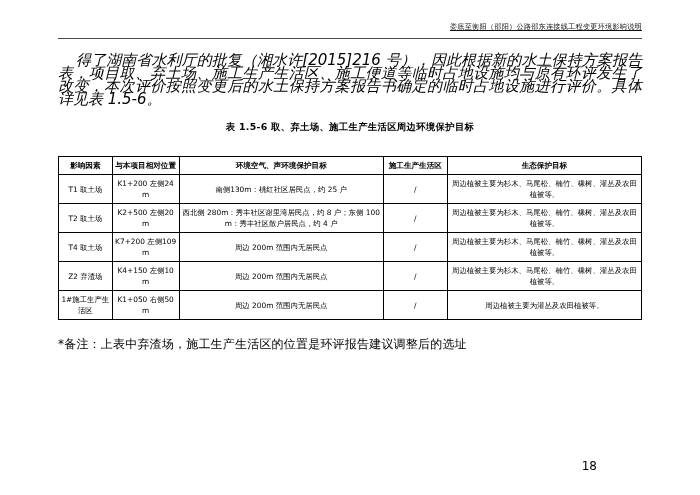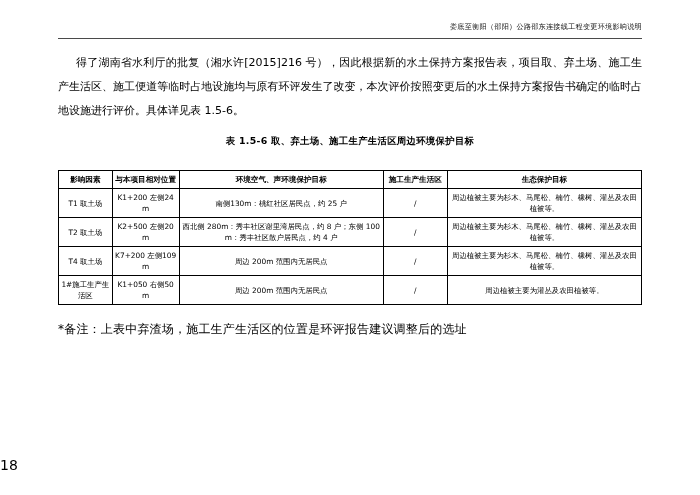--- a/index.html
+++ b/index.html
@@ -22,33 +22,35 @@
     height: 495px;
     box-sizing: border-box;
     padding: 22px 58px 0 58px;
   }
   .header-title {
     text-align: right;
     font-size: 7.2px;
     letter-spacing: 0.2px;
     color: #111;
     margin-bottom: 6px;
+    text-decoration: underline;
   }
   .header-rule {
     border: none;
     border-top: 0.7px solid #4a4a4a;
     margin: 3px 0 12px 0;
   }
   .para {
-    font-size: 11px;
-    line-height: 24px;
+    font-size: 15px;
+    line-height: 13px;
     text-align: justify;
     text-justify: inter-ideograph;
     text-indent: 18px;
     color: #000;
+    font-style: italic;
   }
   .table-caption {
     text-align: center;
     font-size: 9.4px;
     font-weight: bold;
     margin: 12px 0 22px 0;
     letter-spacing: 0.3px;
   }
   table.env {
     border-collapse: collapse;
@@ -82,22 +84,22 @@
   .note {
     font-size: 12px;
     margin-top: 16px;
     letter-spacing: 0.2px;
   }
   .page-number {
     position: absolute;
     bottom: 22px;
     left: 0;
     width: 597px;
-    text-align: left;
-    font-size: 14px;
+    text-align: right;
+    font-size: 12px;
     color: #000;
   }
 </style>
 </head>
 <body>
 
 <div class="page">
 
   <div class="header-title">娄底至衡阳（邵阳）公路邵东连接线工程变更环境影响说明</div>
   <hr class="header-rule">
@@ -139,20 +141,27 @@
         <td>周边植被主要为杉木、马尾松、楠竹、橡树、灌丛及农田植被等。</td>
       </tr>
       <tr>
         <td>T4 取土场</td>
         <td>K7+200 左侧109m</td>
         <td>周边 200m 范围内无居民点</td>
         <td>/</td>
         <td>周边植被主要为杉木、马尾松、楠竹、橡树、灌丛及农田植被等。</td>
       </tr>
       <tr>
+        <td>Z2 弃渣场</td>
+        <td>K4+150 左侧10m</td>
+        <td>周边 200m 范围内无居民点</td>
+        <td>/</td>
+        <td>周边植被主要为杉木、马尾松、楠竹、橡树、灌丛及农田植被等。</td>
+      </tr>
+      <tr>
         <td>1#施工生产生活区</td>
         <td>K1+050 右侧50m</td>
         <td>周边 200m 范围内无居民点</td>
         <td>/</td>
         <td>周边植被主要为灌丛及农田植被等。</td>
       </tr>
     </tbody>
   </table>
 
   <div class="note">*备注：上表中弃渣场，施工生产生活区的位置是环评报告建议调整后的选址</div>

